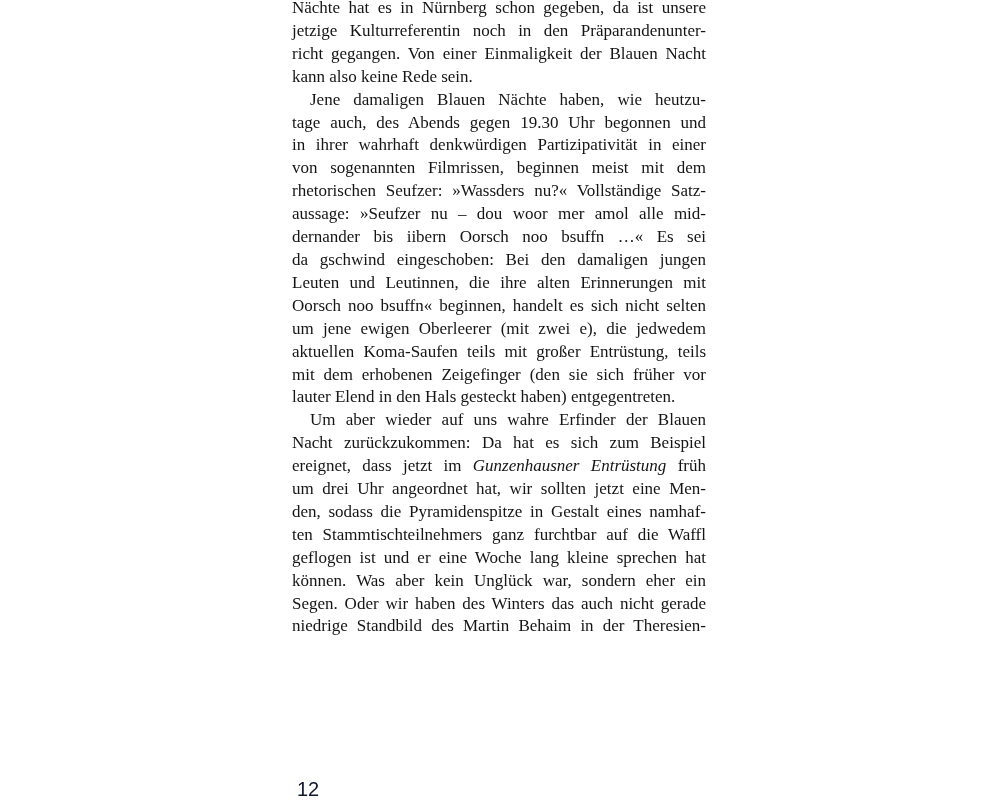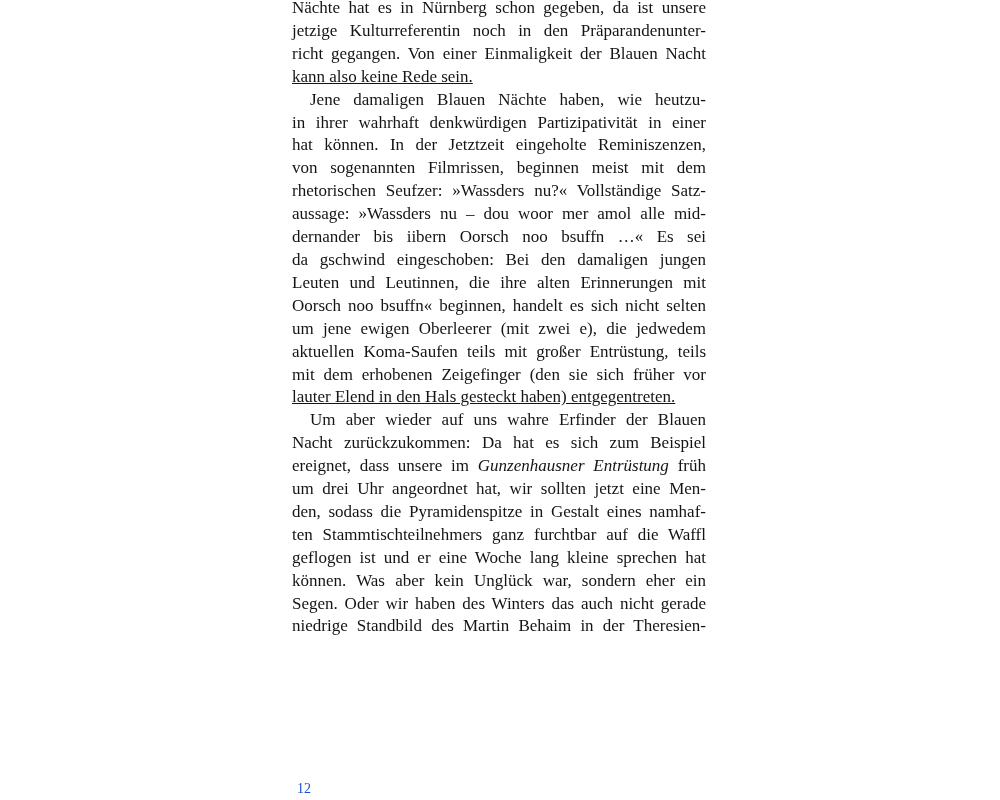--- a/index.html
+++ b/index.html
@@ -26,64 +26,63 @@
     -webkit-font-smoothing: antialiased;
   }
   .line {
     text-align: justify;
     text-align-last: justify;
     hyphens: none;
     white-space: normal;
   }
   .line.no-just {
     text-align-last: left;
-    text-decoration: underline;
   }
   .line.indent {
     text-indent: 18px;
   }
   .italic {
     font-style: italic;
   }
   .folio {
     position: absolute;
     left: 297px;
     top: 779px;
-    font-family: Liberation Serif, serif;
-    font-size: 14px;
+    font-family: Liberation Sans, sans-serif;
+    font-size: 20px;
     line-height: 20px;
-    color: #1d4ed8;
+    color: #0f172a;
   }
 </style>
 </head>
 <body>
 
 <div class="page">
   <div class="text-column">
       <div class="line">Nächte hat es in Nürnberg schon gegeben, da ist unsere</div>
       <div class="line">jetzige Kulturreferentin noch in den Präparandenunter-</div>
       <div class="line">richt gegangen. Von einer Einmaligkeit der Blauen Nacht</div>
       <div class="line no-just">kann also keine Rede sein.</div>
       <div class="line indent">Jene damaligen Blauen Nächte haben, wie heutzu-</div>
+      <div class="line">tage auch, des Abends gegen 19.30 Uhr begonnen und</div>
       <div class="line">in ihrer wahrhaft denkwürdigen Partizipativität in einer</div>
-      <div class="line">hat können. In der Jetztzeit eingeholte Reminiszenzen,</div>
       <div class="line">von sogenannten Filmrissen, beginnen meist mit dem</div>
       <div class="line">rhetorischen Seufzer: »Wassders nu?« Vollständige Satz-</div>
-      <div class="line">aussage: »Wassders nu – dou woor mer amol alle mid-</div>
+      <div class="line">aussage: »Seufzer nu – dou woor mer amol alle mid-</div>
       <div class="line">dernander bis iibern Oorsch noo bsuffn …« Es sei</div>
       <div class="line">da gschwind eingeschoben: Bei den damaligen jungen</div>
       <div class="line">Leuten und Leutinnen, die ihre alten Erinnerungen mit</div>
       <div class="line">Oorsch noo bsuffn« beginnen, handelt es sich nicht selten</div>
       <div class="line">um jene ewigen Oberleerer (mit zwei e), die jedwedem</div>
       <div class="line">aktuellen Koma-Saufen teils mit großer Entrüstung, teils</div>
       <div class="line">mit dem erhobenen Zeigefinger (den sie sich früher vor</div>
       <div class="line no-just">lauter Elend in den Hals gesteckt haben) entgegentreten.</div>
       <div class="line indent">Um aber wieder auf uns wahre Erfinder der Blauen</div>
       <div class="line">Nacht zurückzukommen: Da hat es sich zum Beispiel</div>
-      <div class="line"><span>ereignet, dass unsere im </span><span class="italic">Gunzenhausner Entrüstung</span><span> früh</span></div>
+      <div class="line"><span>ereignet, dass jetzt im </span><span class="italic">Gunzenhausner Entrüstung</span><span> früh</span></div>
       <div class="line">um drei Uhr angeordnet hat, wir sollten jetzt eine Men-</div>
       <div class="line">den, sodass die Pyramidenspitze in Gestalt eines namhaf-</div>
       <div class="line">ten Stammtischteilnehmers ganz furchtbar auf die Waffl</div>
       <div class="line">geflogen ist und er eine Woche lang kleine sprechen hat</div>
       <div class="line">können. Was aber kein Unglück war, sondern eher ein</div>
       <div class="line">Segen. Oder wir haben des Winters das auch nicht gerade</div>
       <div class="line">niedrige Standbild des Martin Behaim in der Theresien-</div>
     </div>
   <div class="folio">12</div>
 </div>

